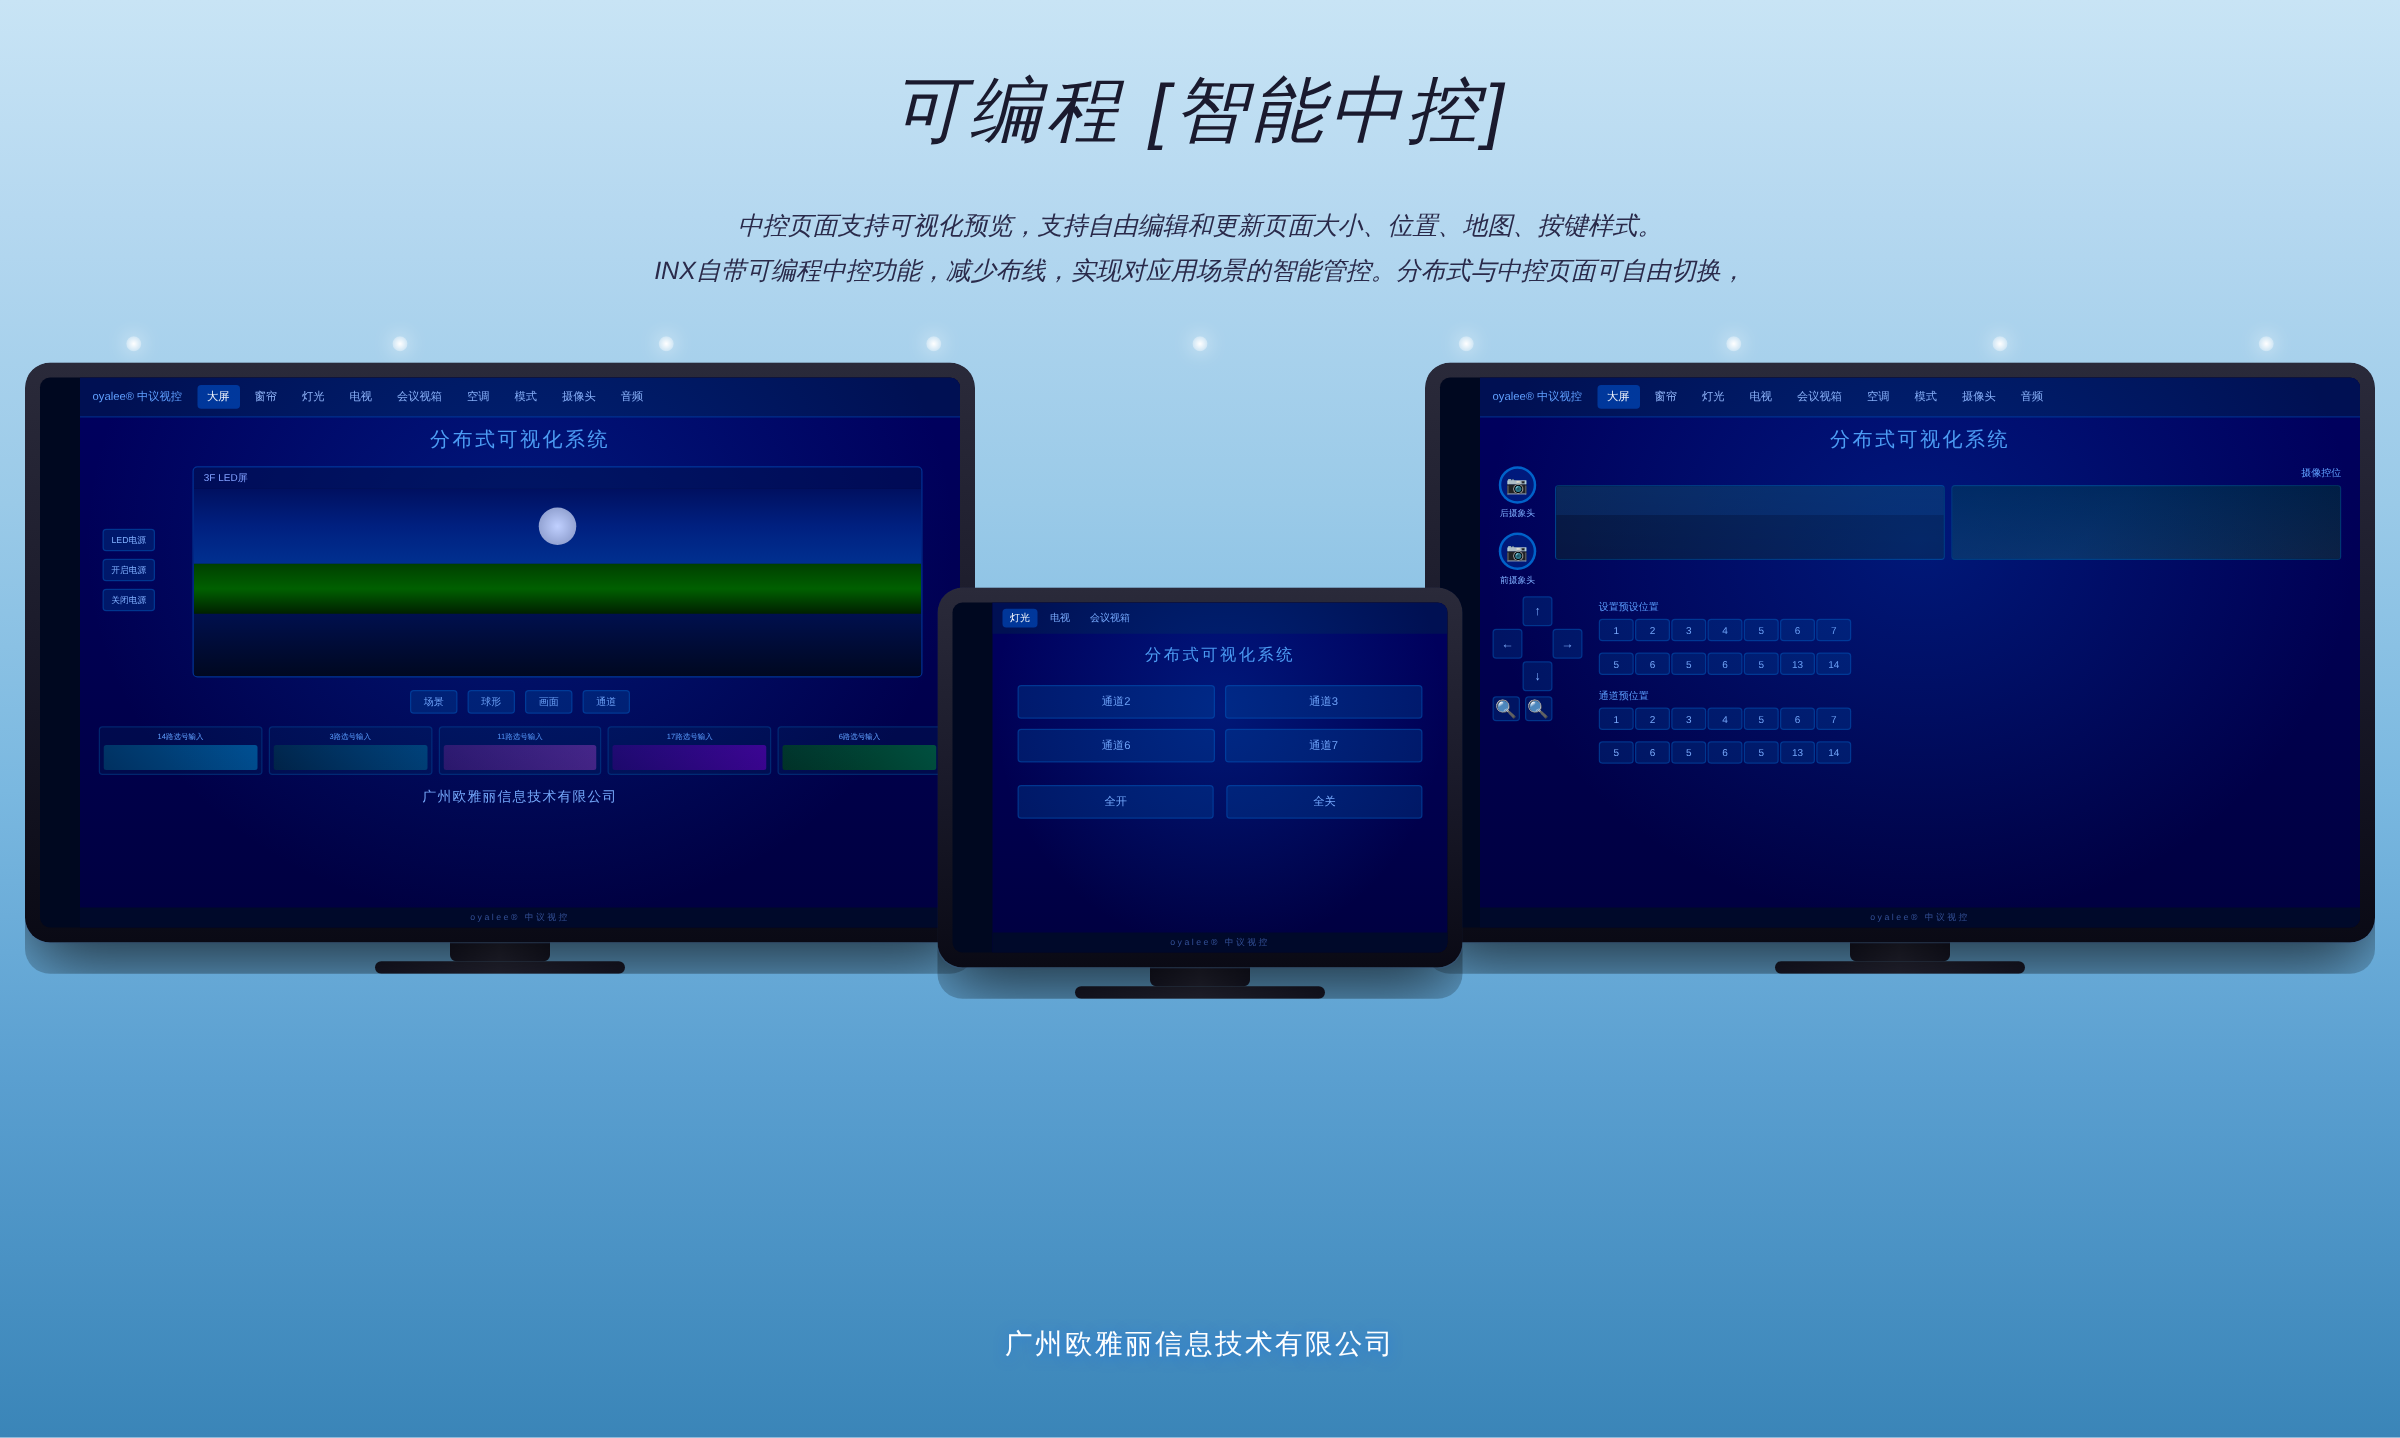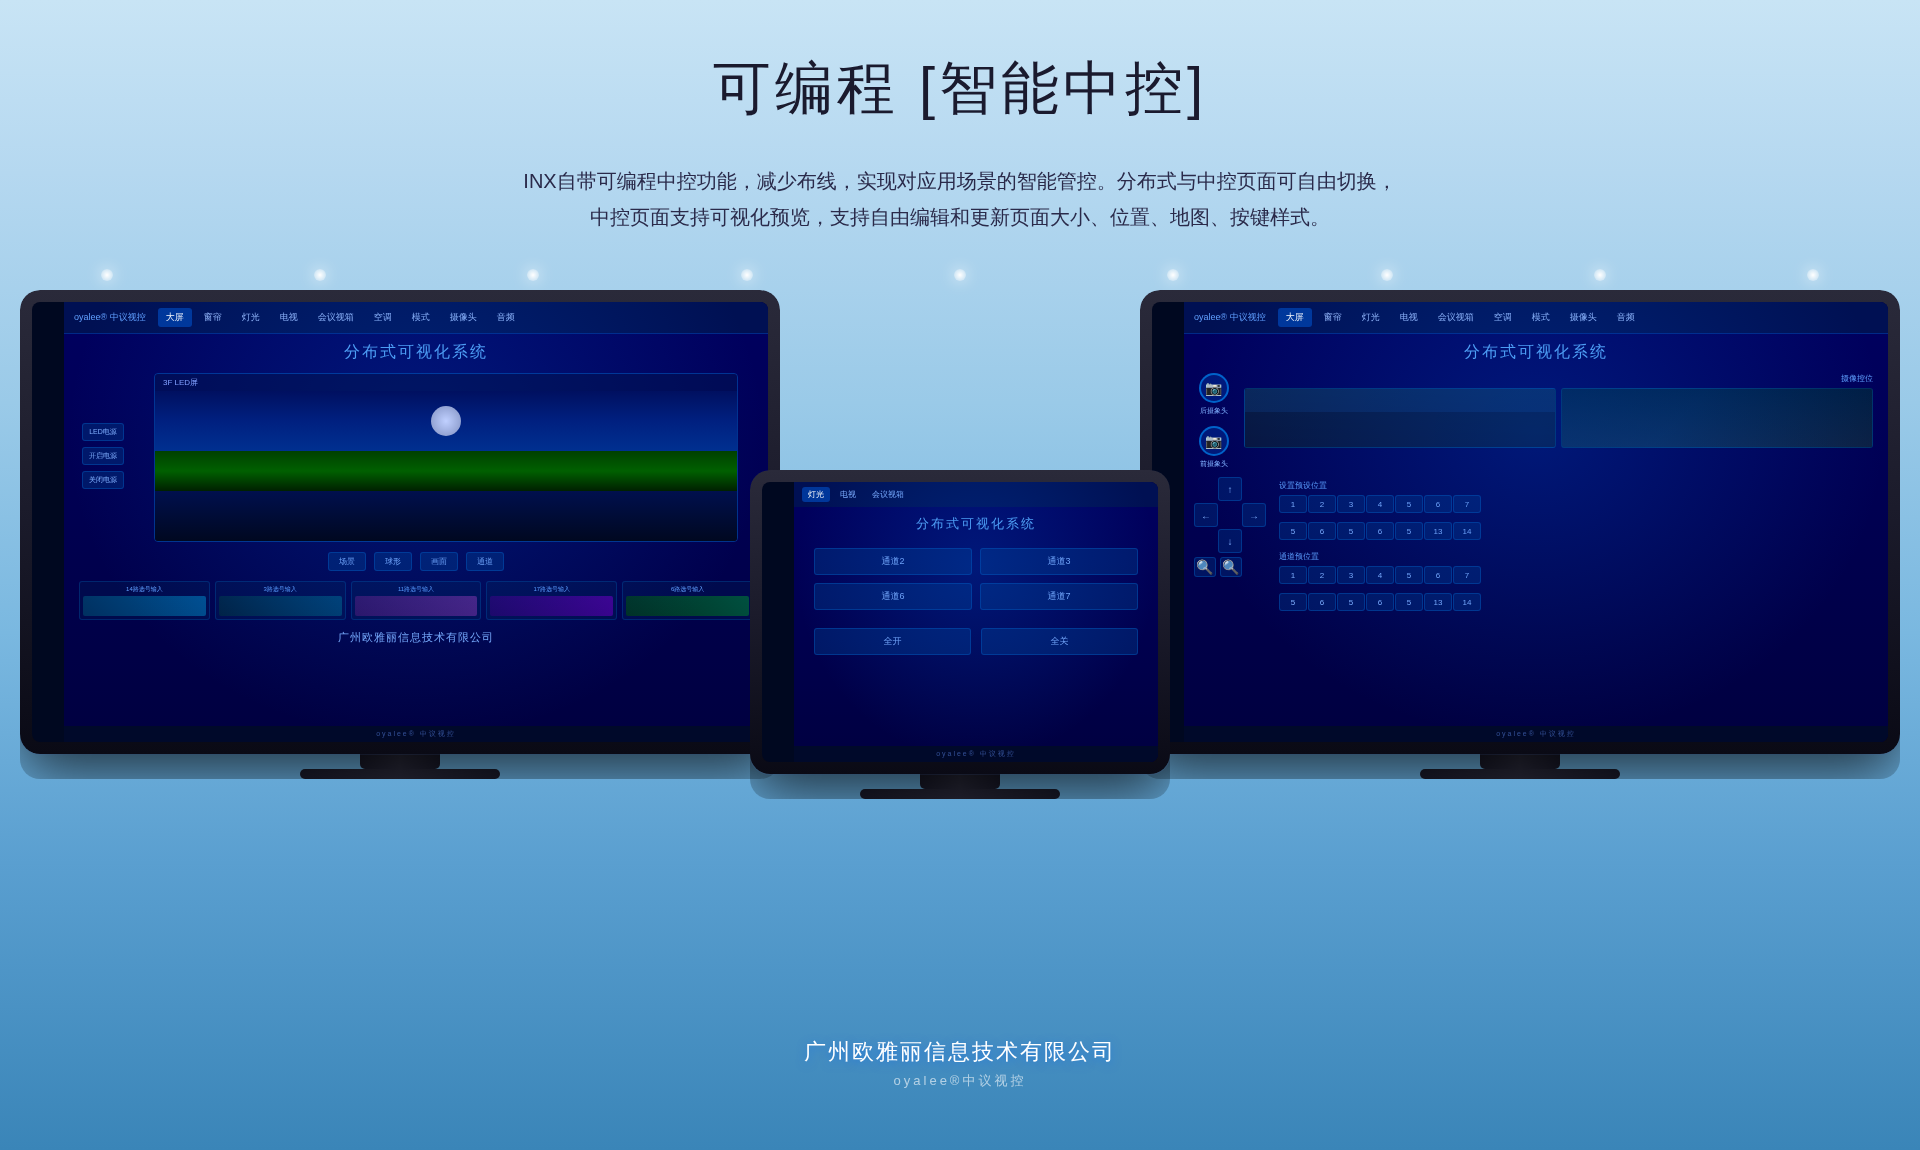--- a/index.html
+++ b/index.html
@@ -31,20 +31,21 @@
       position: relative;
       z-index: 10;
       width: 1920px;
       height: 1150px;
     }
 
     
     .header-section {
       text-align: center;
       padding: 50px 0 30px;
+      font-style: italic;
     }
 
     .main-title {
       font-size: 58px;
       font-weight: 400;
       color: #1a1a2e;
       letter-spacing: 4px;
       margin-bottom: 35px;
     }
 
@@ -530,22 +531,22 @@
     <div class="ceiling-light"></div>
     <div class="ceiling-light"></div>
     <div class="ceiling-light"></div>
     <div class="ceiling-light"></div>
     <div class="ceiling-light"></div>
   </div>
 
   <div class="header-section">
     <h1 class="main-title">可编程 [智能中控]</h1>
     <div class="subtitle">
+      <div>中控页面支持可视化预览，支持自由编辑和更新页面大小、位置、地图、按键样式。</div>
       <div>INX自带可编程中控功能，减少布线，实现对应用场景的智能管控。分布式与中控页面可自由切换，</div>
-      <div>中控页面支持可视化预览，支持自由编辑和更新页面大小、位置、地图、按键样式。</div>
     </div>
   </div>
 
   <div class="monitors-container">
 
     <div class="monitor monitor-left">
       <div class="monitor-frame">
         <div class="monitor-screen">
           <div class="screen-content">
             <div class="screen-gradient"></div>
@@ -789,16 +790,15 @@
       <div class="monitor-stand">
         <div class="stand-neck"></div>
         <div class="stand-base"></div>
       </div>
     </div>
 
   </div>
 
   <div class="footer-area">
     <div class="footer-company">广州欧雅丽信息技术有限公司</div>
-    <div class="footer-brand">oyalee®中议视控</div>
   </div>
 
 </div>
 
 </body></html>

